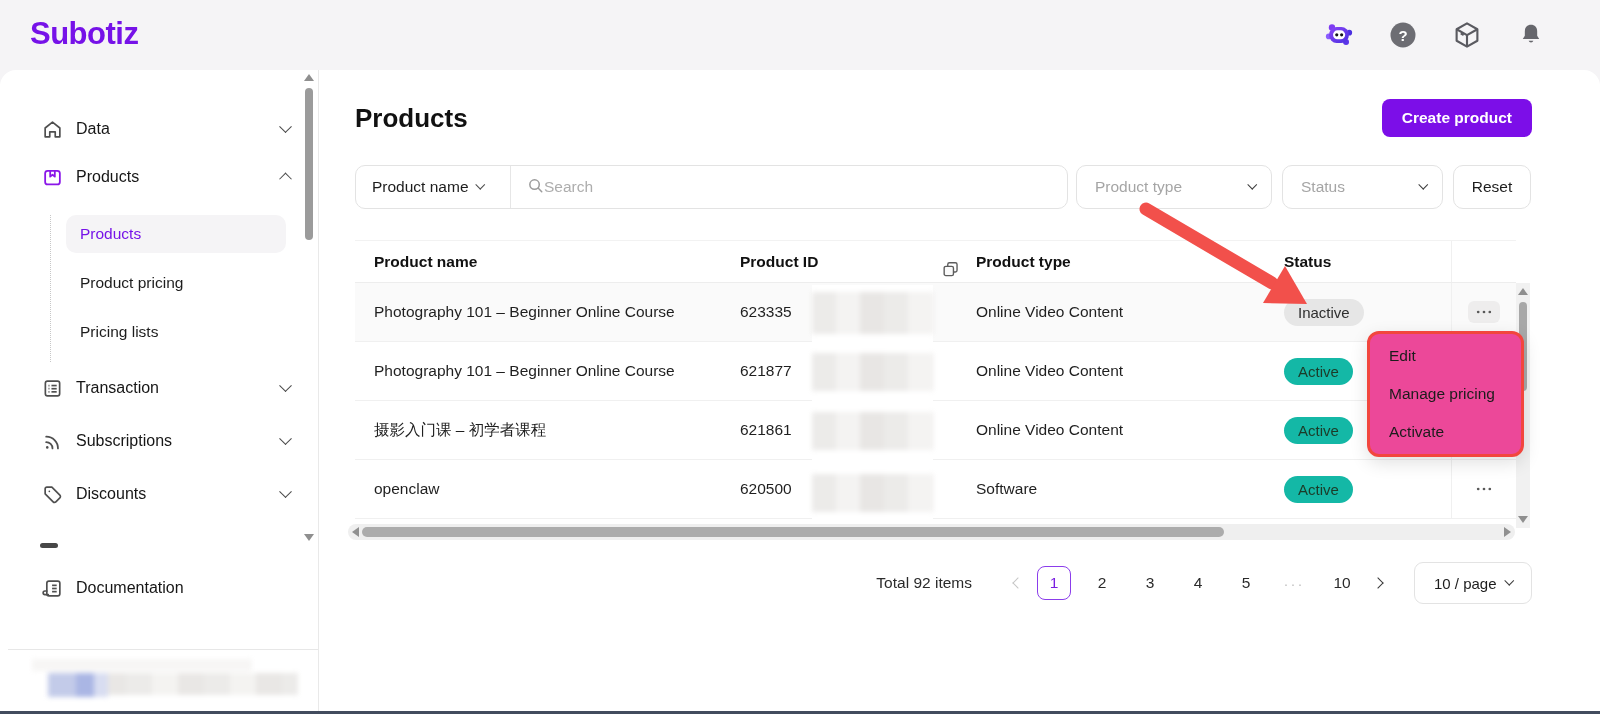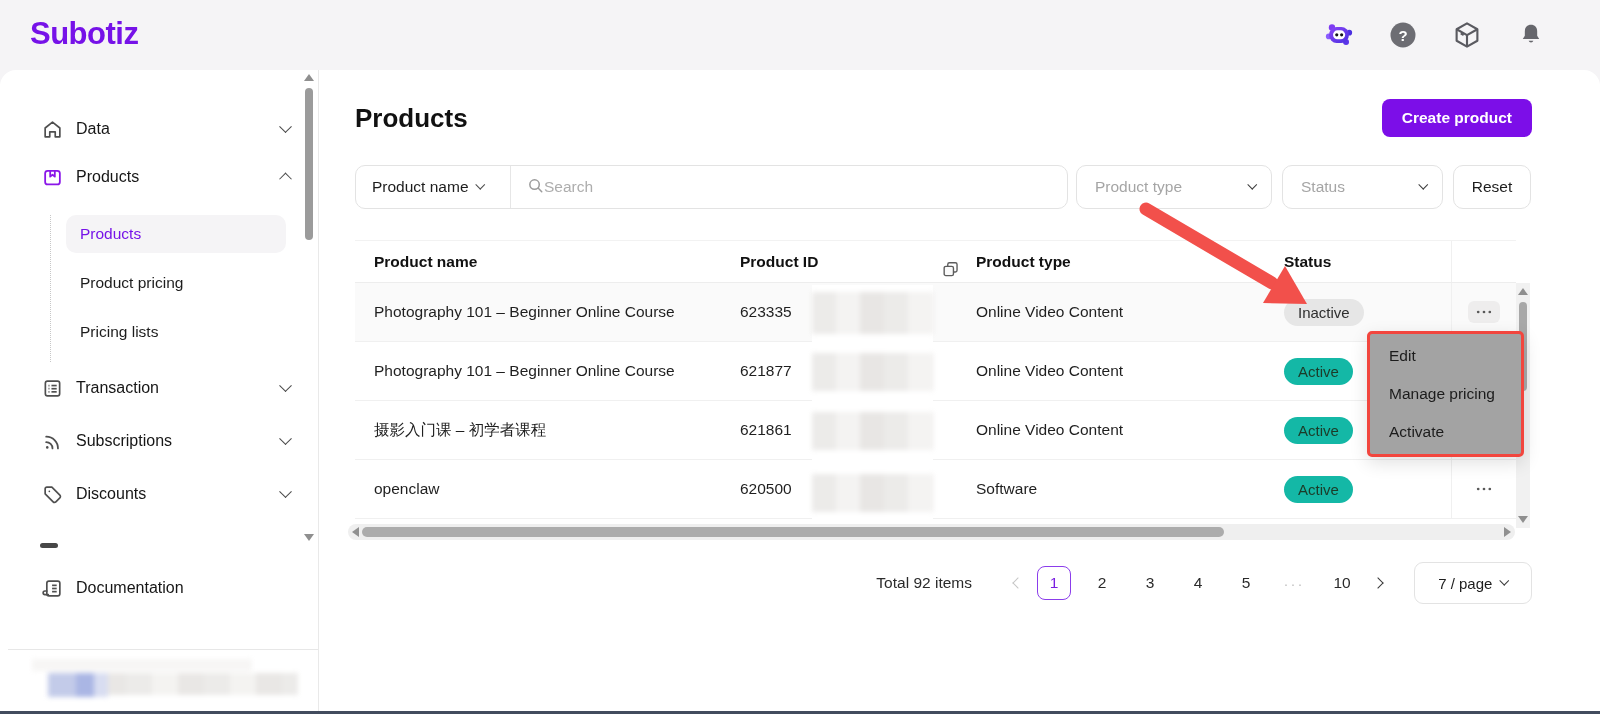--- a/index.html
+++ b/index.html
@@ -99,21 +99,21 @@
   .total-text { font-size:15.5px; color:#2b2b2b; margin-right:34px; }
   .pg-arrow { width:24px; height:32px; display:flex; align-items:center; justify-content:center; cursor:pointer; }
   .pg-num { width:34px; height:34px; margin:0 7px; display:flex; align-items:center; justify-content:center; border-radius:8px; font-size:15.5px; color:#2b2b2b; cursor:pointer; }
   .pg-num.active { border:1px solid #8B3DEB; color:#7A1FE0; }
   .pg-ellipsis { width:34px; margin:0 7px; text-align:center; color:#C2C2C2; font-size:15px; letter-spacing:2px; }
   .chev-lt { display:inline-block; width:8px; height:8px; border-left:1.7px solid #C6C6C6; border-bottom:1.7px solid #C6C6C6; transform:rotate(45deg); }
   .chev-gt { display:inline-block; width:8px; height:8px; border-right:1.7px solid #3a3a3a; border-top:1.7px solid #3a3a3a; transform:rotate(45deg); }
   .page-size { margin-left:24px; width:118px; height:42px; border:1px solid #E3E3E3; border-radius:9px; display:flex; align-items:center; justify-content:center; gap:9px; font-size:15px; color:#1d1d1d; cursor:pointer; background:#fff; }
 
   
-  .ctx-menu { position:absolute; left:1367px; top:331px; width:157px; height:126px; background:#a3a3a3; border:3px solid #F2463E; border-radius:5px; box-shadow:0 6px 18px rgba(0,0,0,.12); padding-top:3px; z-index:40; }
+  .ctx-menu { position:absolute; left:1367px; top:331px; width:157px; height:126px; background:#ec4899; border:3px solid #F2463E; border-radius:12px; box-shadow:0 6px 18px rgba(0,0,0,.12); padding-top:3px; z-index:40; }
   .ctx-item { height:38px; display:flex; align-items:center; padding-left:19px; font-size:15.5px; color:#1c1c1c; cursor:pointer; }
   .arrow-overlay { position:absolute; left:0; top:0; width:1600px; height:714px; pointer-events:none; z-index:50; }
 
   .window-edge { position:absolute; left:0; bottom:0; width:1600px; height:3px; background:#424C5E; }
 </style>
 </head>
 <body>
 
 <div class="topbar">
   <div class="logo">Subotiz</div>
@@ -397,21 +397,21 @@
   <span class="pg-num">2</span>
   <span class="pg-num">3</span>
   <span class="pg-num">4</span>
   <span class="pg-num">5</span>
   <span class="pg-ellipsis">···</span>
   <span class="pg-num">10</span>
   <span class="pg-arrow">
       <span class="chev-gt"></span>
     </span>
   <span class="page-size">
-    <span>7 / page</span>
+    <span>10 / page</span>
     <span class="chev down sm" style="border-color:#3a3a3a"></span>
   </span>
 </div>
 
 <div class="ctx-menu">
   <div class="ctx-item">Edit</div>
   <div class="ctx-item">Manage pricing</div>
   <div class="ctx-item">Activate</div>
 </div>
 

